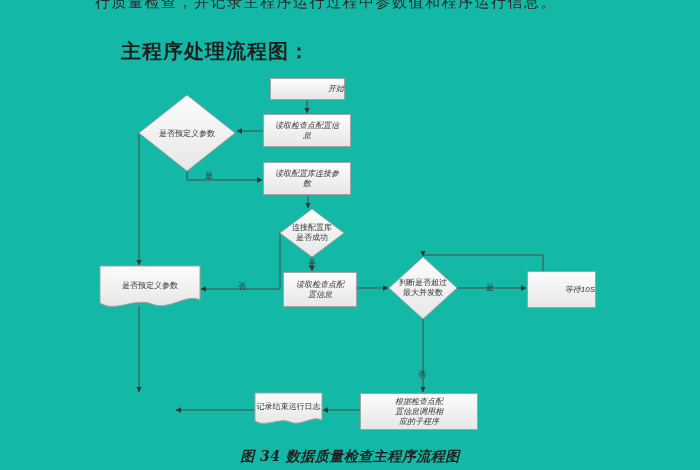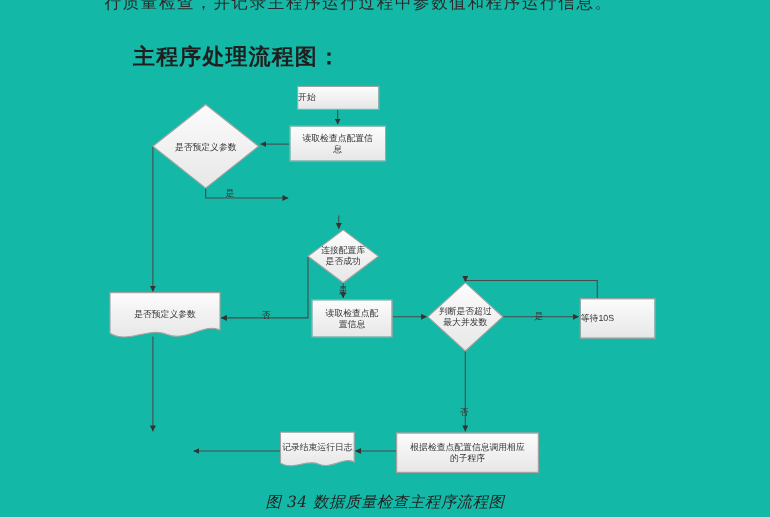--- a/index.html
+++ b/index.html
@@ -11,29 +11,29 @@
   #top-text {
     position:absolute; left:95px; top:-7px; width:560px;
     font-size:15px; letter-spacing:1.5px; color:#2b2b2b; white-space:nowrap;
   }
   #heading {
     position:absolute; left:121px; top:38px;
     font-size:20px; font-weight:bold; letter-spacing:1px; color:#1f1f1f;
   }
   #caption {
     position:absolute; left:0; top:448px; width:700px; text-align:center;
-    font-size:14px; font-style:italic; letter-spacing:0.5px; color:#222;
+    font-size:14px; font-style:italic; letter-spacing:0.5px; color:#222;font-weight:bold;
   }
   svg.canvas { position:absolute; left:0; top:0; }
   .node {
     position:absolute; box-sizing:border-box;
     border:1px solid #a3a3a3;
     background:linear-gradient(180deg,#fcfcfc 0%,#e7e7e7 100%);
-    display:flex; align-items:center; justify-content:flex-start;
-    font-size:8px; line-height:10px; color:#333; text-align:center;
+    display:flex; align-items:center; justify-content:flex-end;
+    font-size:8px; line-height:10px; color:#333; text-align:center;font-style:italic;
   }
   .shape-label {
     position:absolute; font-size:8px; line-height:10px; color:#333; text-align:center;
   }
   .edge-label {
     position:absolute; font-size:8px; line-height:9px; color:#333;
   }
 </style>
 </head>
 <body>
@@ -82,30 +82,33 @@
   </svg>
 
   <div class="node" style="left:270px; top:78px; width:75px; height:22px;">
     <span>开始</span>
   </div>
 
   <div class="node" style="left:263px; top:114px; width:88px; height:33px; padding:0 10px;">
     <span>读取检查点配置信息</span>
   </div>
 
+  <div class="node" style="left:263px; top:162px; width:88px; height:33px; padding:0 10px;">
+    <span>读取配置库连接参数</span>
+  </div>
 
   <div class="node" style="left:283px; top:272px; width:74px; height:35px; padding:0 11px;">
     <span>读取检查点配置信息</span>
   </div>
 
   <div class="node" style="left:527px; top:271px; width:69px; height:37px;">
     <span>等待10S</span>
   </div>
 
-  <div class="node" style="left:360px; top:393px; width:130px; height:37px; padding:0 10px;">
+  <div class="node" style="left:360px; top:393px; width:118px; height:37px; padding:0 34px;">
     <span>根据检查点配置信息调用相应的子程序</span>
   </div>
 
 
   <div class="shape-label" style="left:140px; top:129px; width:94px;">是否预定义参数</div>
 
   <div class="shape-label" style="left:277px; top:223px; width:70px;">
     <div>连接配置库</div>
     <div>是否成功</div>
   </div>

